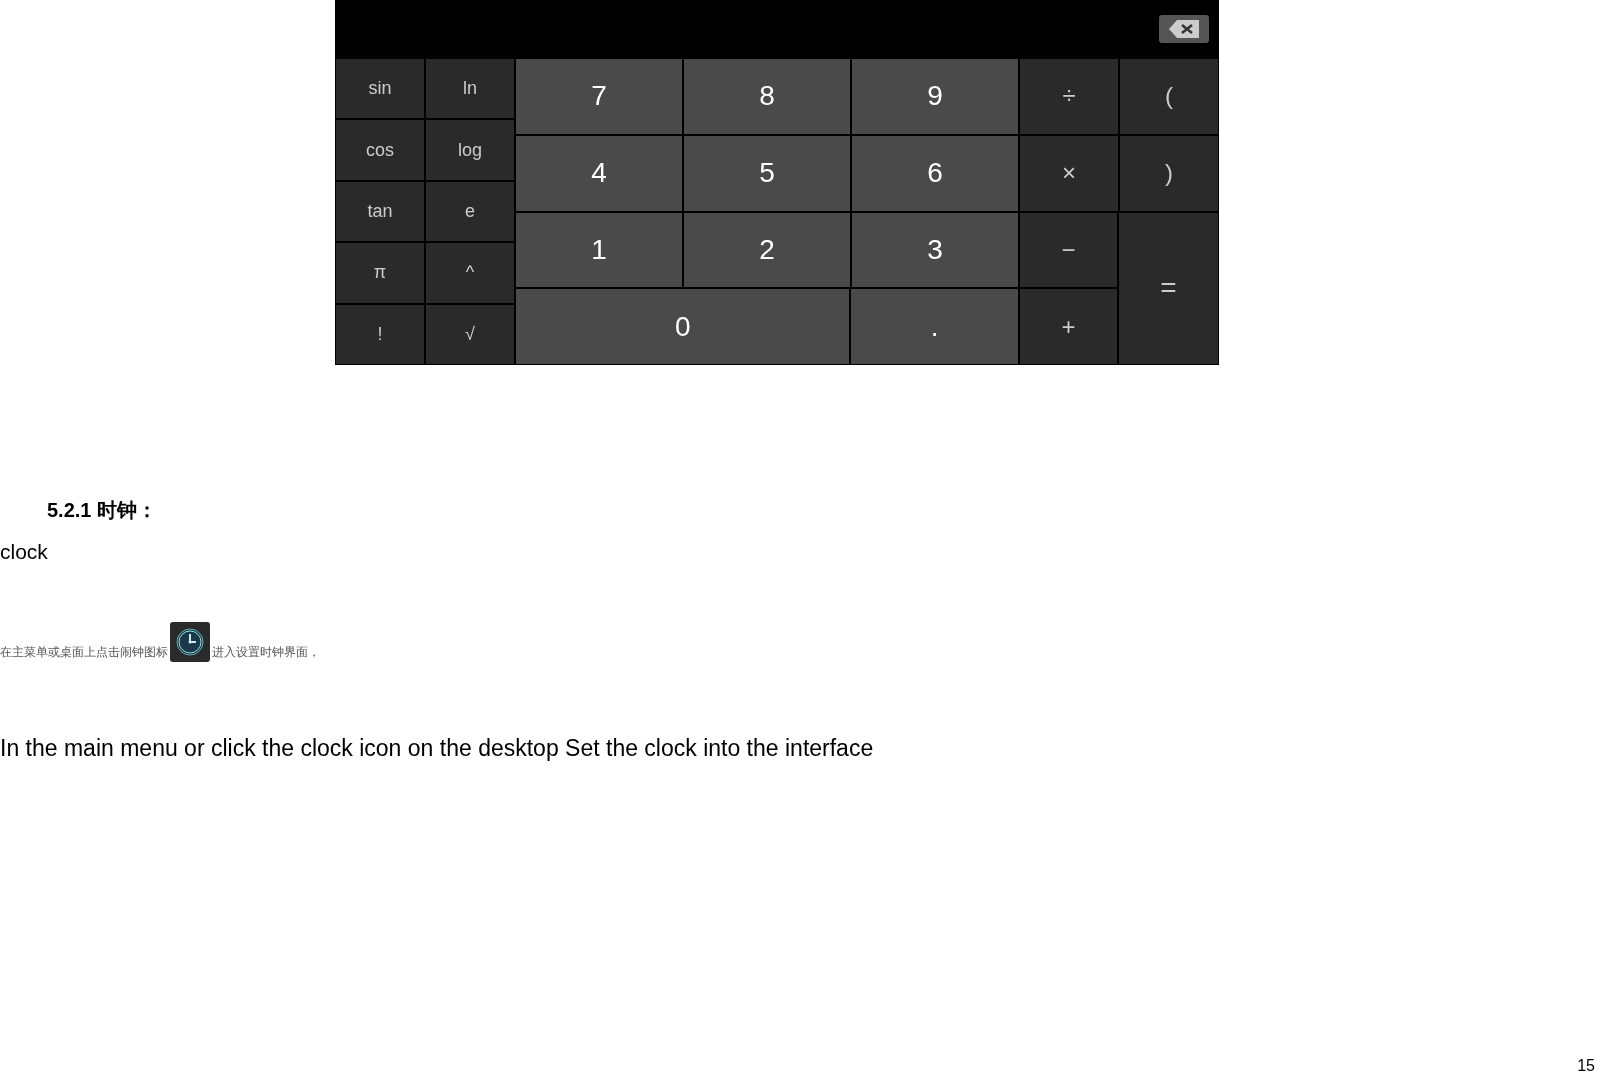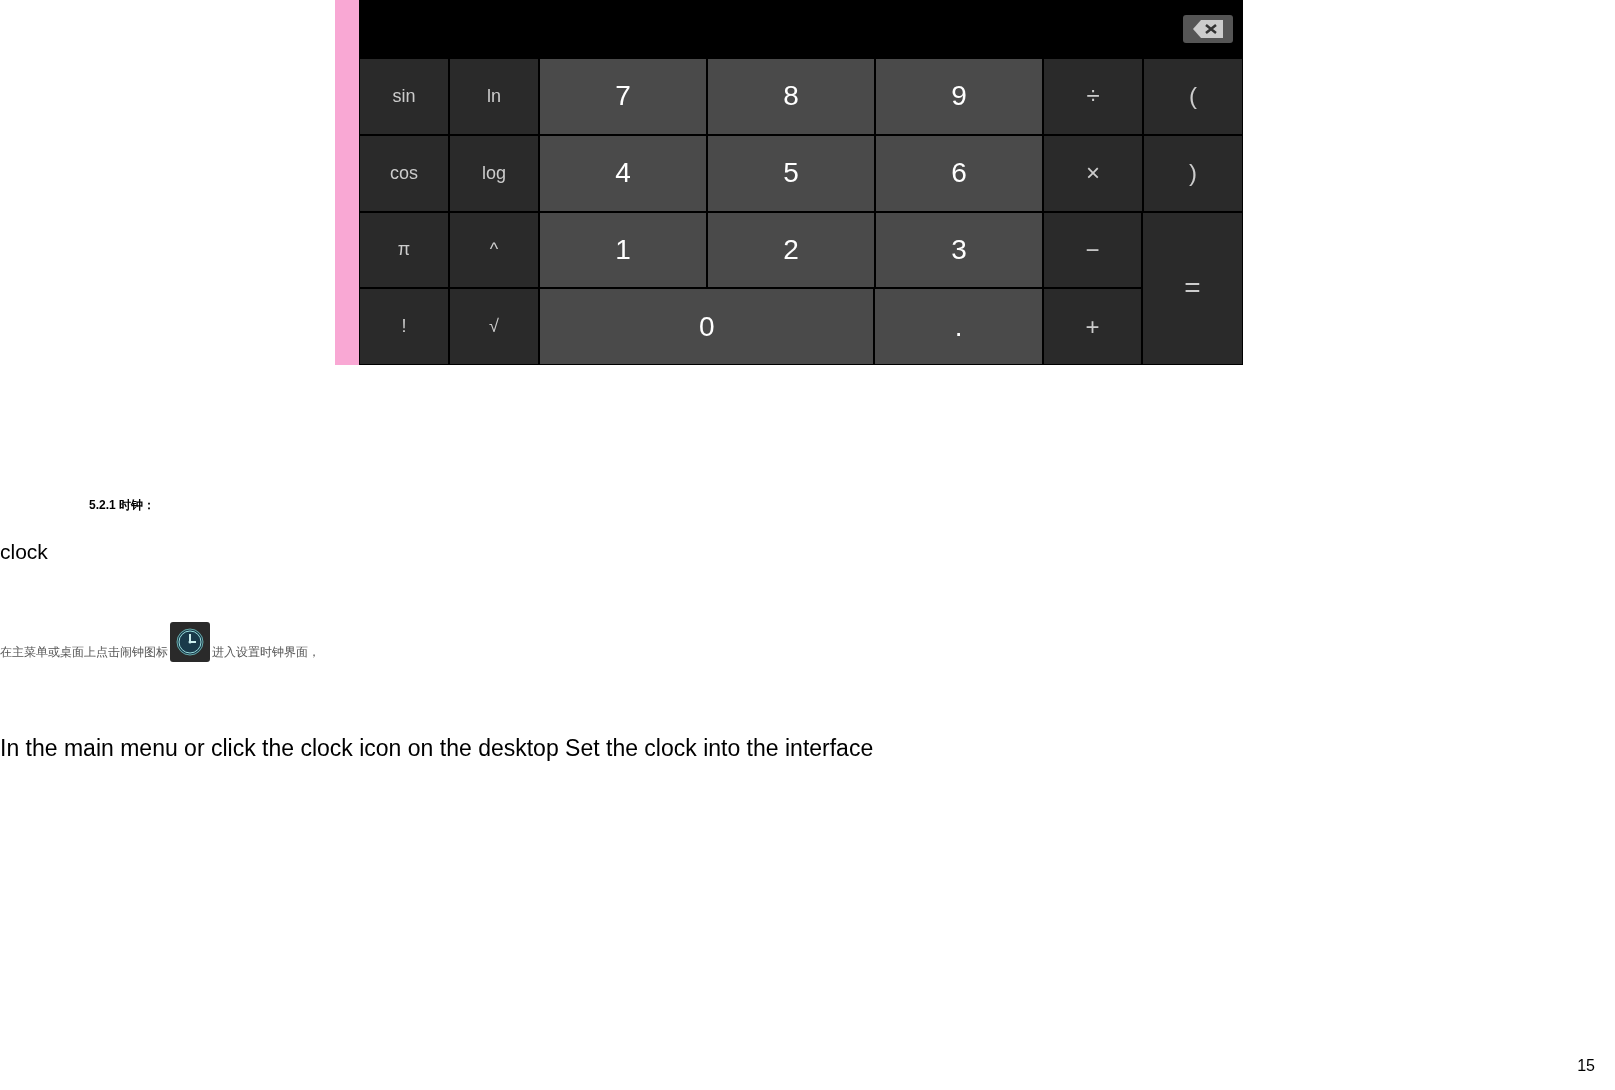--- a/index.html
+++ b/index.html
@@ -10,22 +10,21 @@
     font-family: Arial, sans-serif;
     background: white;
     position: relative;
     box-sizing: border-box;
   }
   .calc-container {
     position: absolute;
     left: 335px;
     top: 0;
     width: 884px;
-    background: #f9a8d4;
-    padding-left: 24px;
+    background: #6d28d9;
   }
   .calc-display {
     height: 58px;
     background: #000;
     position: relative;
   }
   .backspace-btn {
     position: absolute;
     right: 10px;
     top: 50%;
@@ -112,23 +111,22 @@
     color: #ccc;
     font-size: 28px;
   }
   .num-zero {
     flex: 2;
   }
   .section-heading {
     position: absolute;
     left: 47px;
     top: 497px;
-    font-size: 12px;
+    font-size: 20px;
     font-weight: bold;
-    margin-left: 42px;
   }
   .clock-label {
     position: absolute;
     left: 0;
     top: 540px;
     font-size: 21px;
   }
   .chinese-line {
     position: absolute;
     left: 0;
@@ -177,20 +175,24 @@
   </div>
   <div class="calc-body">
     <div class="func-col">
       <div class="func-row">
         <div class="func-key">sin</div>
         <div class="func-key">ln</div>
       </div>
       <div class="func-row">
         <div class="func-key">cos</div>
         <div class="func-key">log</div>
+      </div>
+      <div class="func-row">
+        <div class="func-key">tan</div>
+        <div class="func-key">e</div>
       </div>
       <div class="func-row">
         <div class="func-key">π</div>
         <div class="func-key">^</div>
       </div>
       <div class="func-row">
         <div class="func-key">!</div>
         <div class="func-key">√</div>
       </div>
     </div>

